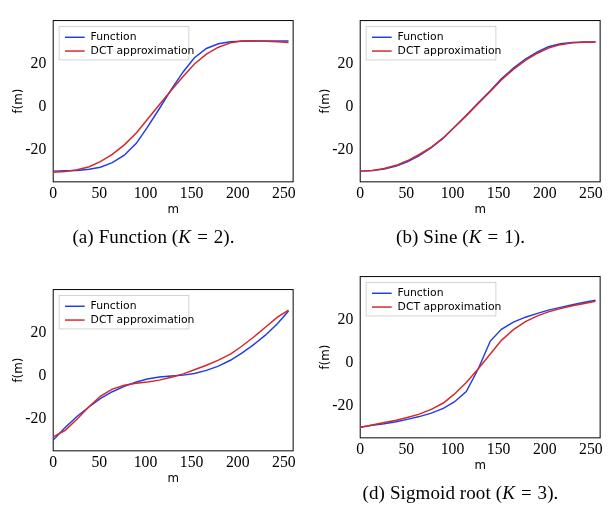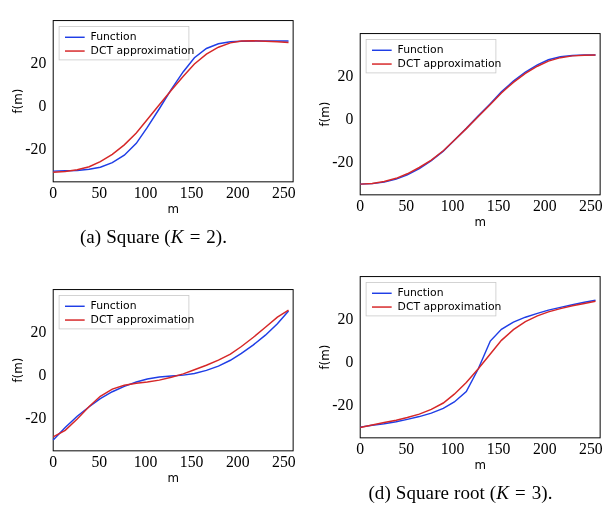--- a/index.html
+++ b/index.html
@@ -71,21 +71,21 @@
         <text x="0" y="0" text-anchor="middle" class="axlabel" transform="translate(16 96) rotate(-90)">f(m)</text>
         <path d="M48.0 167.1 L60.2 166.8 L72.4 166.4 L84.6 165.3 L95.9 163.1 L108.1 158.5 L120.3 150.9 L132.5 138.9 L143.7 122.7 L155.9 103.7 L168.1 84.0 L180.3 66.0 L191.6 51.8 L203.8 42.4 L216.0 37.6 L228.2 35.6 L239.4 35.0 L251.6 34.8 L263.8 34.8 L276.0 34.8 L287.3 34.8 " class="series-func"></path>
         <path d="M48.0 168.2 L60.2 167.5 L72.4 165.8 L84.6 162.7 L95.9 157.4 L108.1 150.0 L120.3 140.4 L132.5 128.4 L143.7 114.6 L155.9 99.7 L168.1 84.8 L180.3 70.6 L191.6 58.2 L203.8 48.1 L216.0 41.1 L228.2 36.7 L239.4 34.8 L251.6 34.6 L263.8 35.0 L276.0 35.6 L287.3 36.3 " class="series-dct"></path>
         <rect x="54" y="20" width="132" height="34" class="legend-box"></rect>
         <line x1="60" y1="31" x2="80" y2="31" class="series-func"></line>
         <text x="86" y="34" class="legend-text">Function</text>
         <line x1="60" y1="45" x2="80" y2="45" class="series-dct"></line>
         <text x="86" y="48" class="legend-text">DCT approximation</text>
       </svg>
     <div class="caption">
-      <span>(a) Square (</span><span class="math">K = </span><span>2</span><span>).</span>
+      <span>(a) Function (</span><span class="math">K = </span><span>2</span><span>).</span>
     </div>
   </div>
   <div class="panel">
     <svg viewBox="0 0 300 216">
         <rect x="48" y="14" width="244" height="164" class="plot-border"></rect>
         <line x1="48" y1="178" x2="48" y2="182" class="axis"></line>
         <line x1="48" y1="14" x2="48" y2="18" class="axis" opacity="0"></line>
         <text x="48" y="194" text-anchor="middle" class="axis">0</text>
         <line x1="94.92307692307693" y1="178" x2="94.92307692307693" y2="182" class="axis"></line>
         <line x1="94.92307692307693" y1="14" x2="94.92307692307693" y2="18" class="axis" opacity="0"></line>
@@ -111,20 +111,23 @@
         <text x="170" y="210" text-anchor="middle" class="axlabel">m</text>
         <text x="0" y="0" text-anchor="middle" class="axlabel" transform="translate(16 96) rotate(-90)">f(m)</text>
         <path d="M48.0 167.1 L60.2 166.6 L72.4 165.1 L84.6 162.0 L95.9 157.7 L108.1 151.3 L120.3 143.2 L132.5 133.6 L143.7 122.5 L155.9 110.4 L168.1 97.7 L180.3 85.3 L191.6 73.3 L203.8 62.3 L216.0 53.1 L228.2 45.9 L239.4 40.7 L251.6 37.6 L263.8 36.3 L276.0 35.9 L287.3 35.9 " class="series-func"></path>
         <path d="M48.0 167.1 L60.2 166.4 L72.4 164.4 L84.6 161.2 L95.9 156.6 L108.1 150.2 L120.3 142.6 L132.5 133.2 L143.7 122.5 L155.9 110.7 L168.1 98.4 L180.3 86.2 L191.6 74.4 L203.8 63.6 L216.0 54.5 L228.2 47.2 L239.4 42.0 L251.6 38.5 L263.8 36.7 L276.0 36.1 L287.3 35.9 " class="series-dct"></path>
         <rect x="54" y="20" width="132" height="34" class="legend-box"></rect>
         <line x1="60" y1="31" x2="80" y2="31" class="series-func"></line>
         <text x="86" y="34" class="legend-text">Function</text>
         <line x1="60" y1="45" x2="80" y2="45" class="series-dct"></line>
         <text x="86" y="48" class="legend-text">DCT approximation</text>
       </svg>
+    <div class="caption">
+      <span>(b) Sine (</span><span class="math">K = </span><span>1</span><span>).</span>
+    </div>
   </div>
   <div class="panel">
     <svg viewBox="0 0 300 216">
         <rect x="48" y="14" width="244" height="164" class="plot-border"></rect>
         <line x1="48" y1="178" x2="48" y2="182" class="axis"></line>
         <line x1="48" y1="14" x2="48" y2="18" class="axis" opacity="0"></line>
         <text x="48" y="194" text-anchor="middle" class="axis">0</text>
         <line x1="94.92307692307693" y1="178" x2="94.92307692307693" y2="182" class="axis"></line>
         <line x1="94.92307692307693" y1="14" x2="94.92307692307693" y2="18" class="axis" opacity="0"></line>
         <text x="94.92307692307693" y="194" text-anchor="middle" class="axis">50</text>
@@ -188,16 +191,16 @@
         <text x="0" y="0" text-anchor="middle" class="axlabel" transform="translate(16 96) rotate(-90)">f(m)</text>
         <path d="M48.0 167.1 L60.2 165.3 L72.4 163.6 L84.6 161.6 L95.9 159.2 L108.1 156.4 L120.3 152.9 L132.5 148.0 L143.7 141.5 L155.9 131.0 L168.1 107.8 L180.3 79.6 L191.6 67.6 L203.8 60.4 L216.0 55.3 L228.2 51.4 L239.4 48.1 L251.6 45.3 L263.8 42.6 L276.0 40.2 L287.3 38.1 " class="series-func"></path>
         <path d="M48.0 167.5 L60.2 164.9 L72.4 162.5 L84.6 160.1 L95.9 157.4 L108.1 153.9 L120.3 149.1 L132.5 142.6 L143.7 133.6 L155.9 121.8 L168.1 107.8 L180.3 92.7 L191.6 78.9 L203.8 68.0 L216.0 59.9 L228.2 54.0 L239.4 49.9 L251.6 46.6 L263.8 43.7 L276.0 41.3 L287.3 39.1 " class="series-dct"></path>
         <rect x="54" y="20" width="132" height="34" class="legend-box"></rect>
         <line x1="60" y1="31" x2="80" y2="31" class="series-func"></line>
         <text x="86" y="34" class="legend-text">Function</text>
         <line x1="60" y1="45" x2="80" y2="45" class="series-dct"></line>
         <text x="86" y="48" class="legend-text">DCT approximation</text>
       </svg>
     <div class="caption">
-      <span>(d) Square root (</span><span class="math">K = </span><span>3</span><span>).</span>
+      <span>(d) Sigmoid root (</span><span class="math">K = </span><span>3</span><span>).</span>
     </div>
   </div>
 </div>
 
 </body></html>

